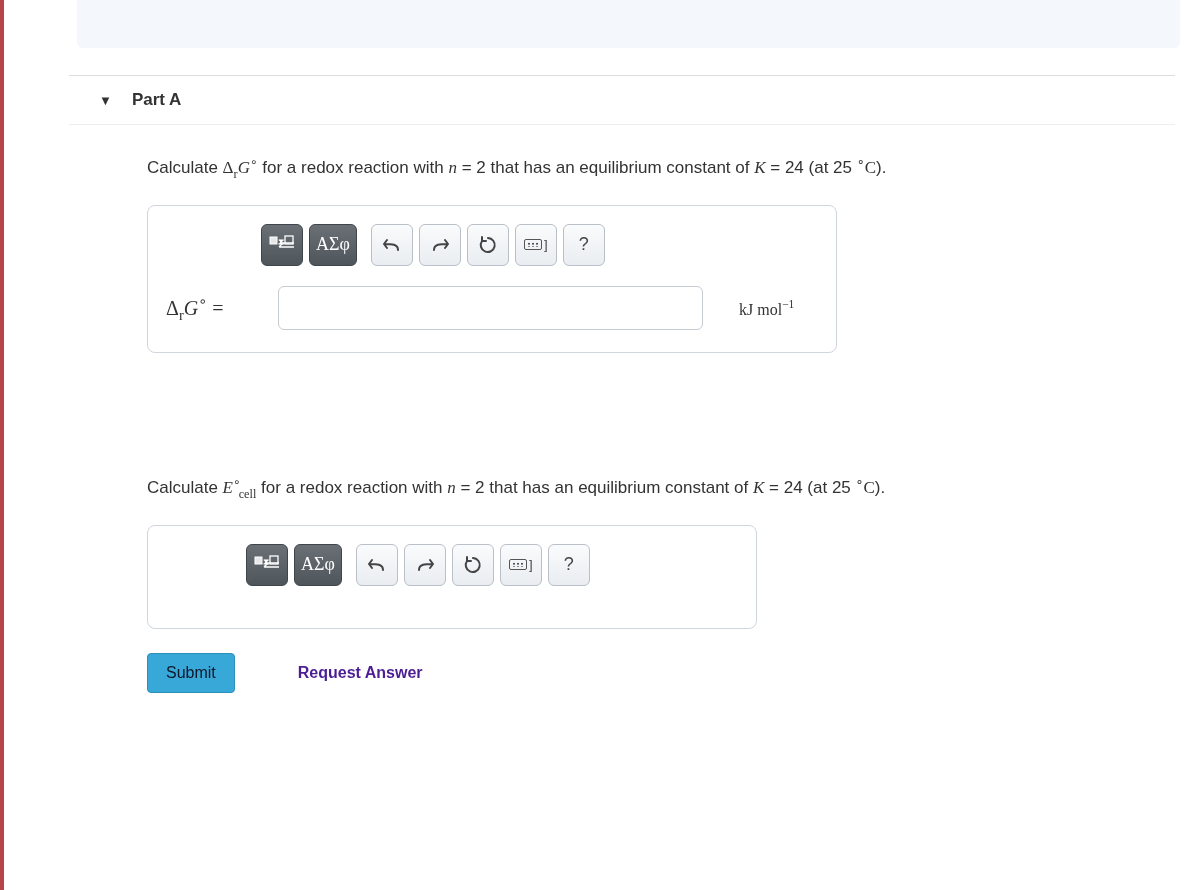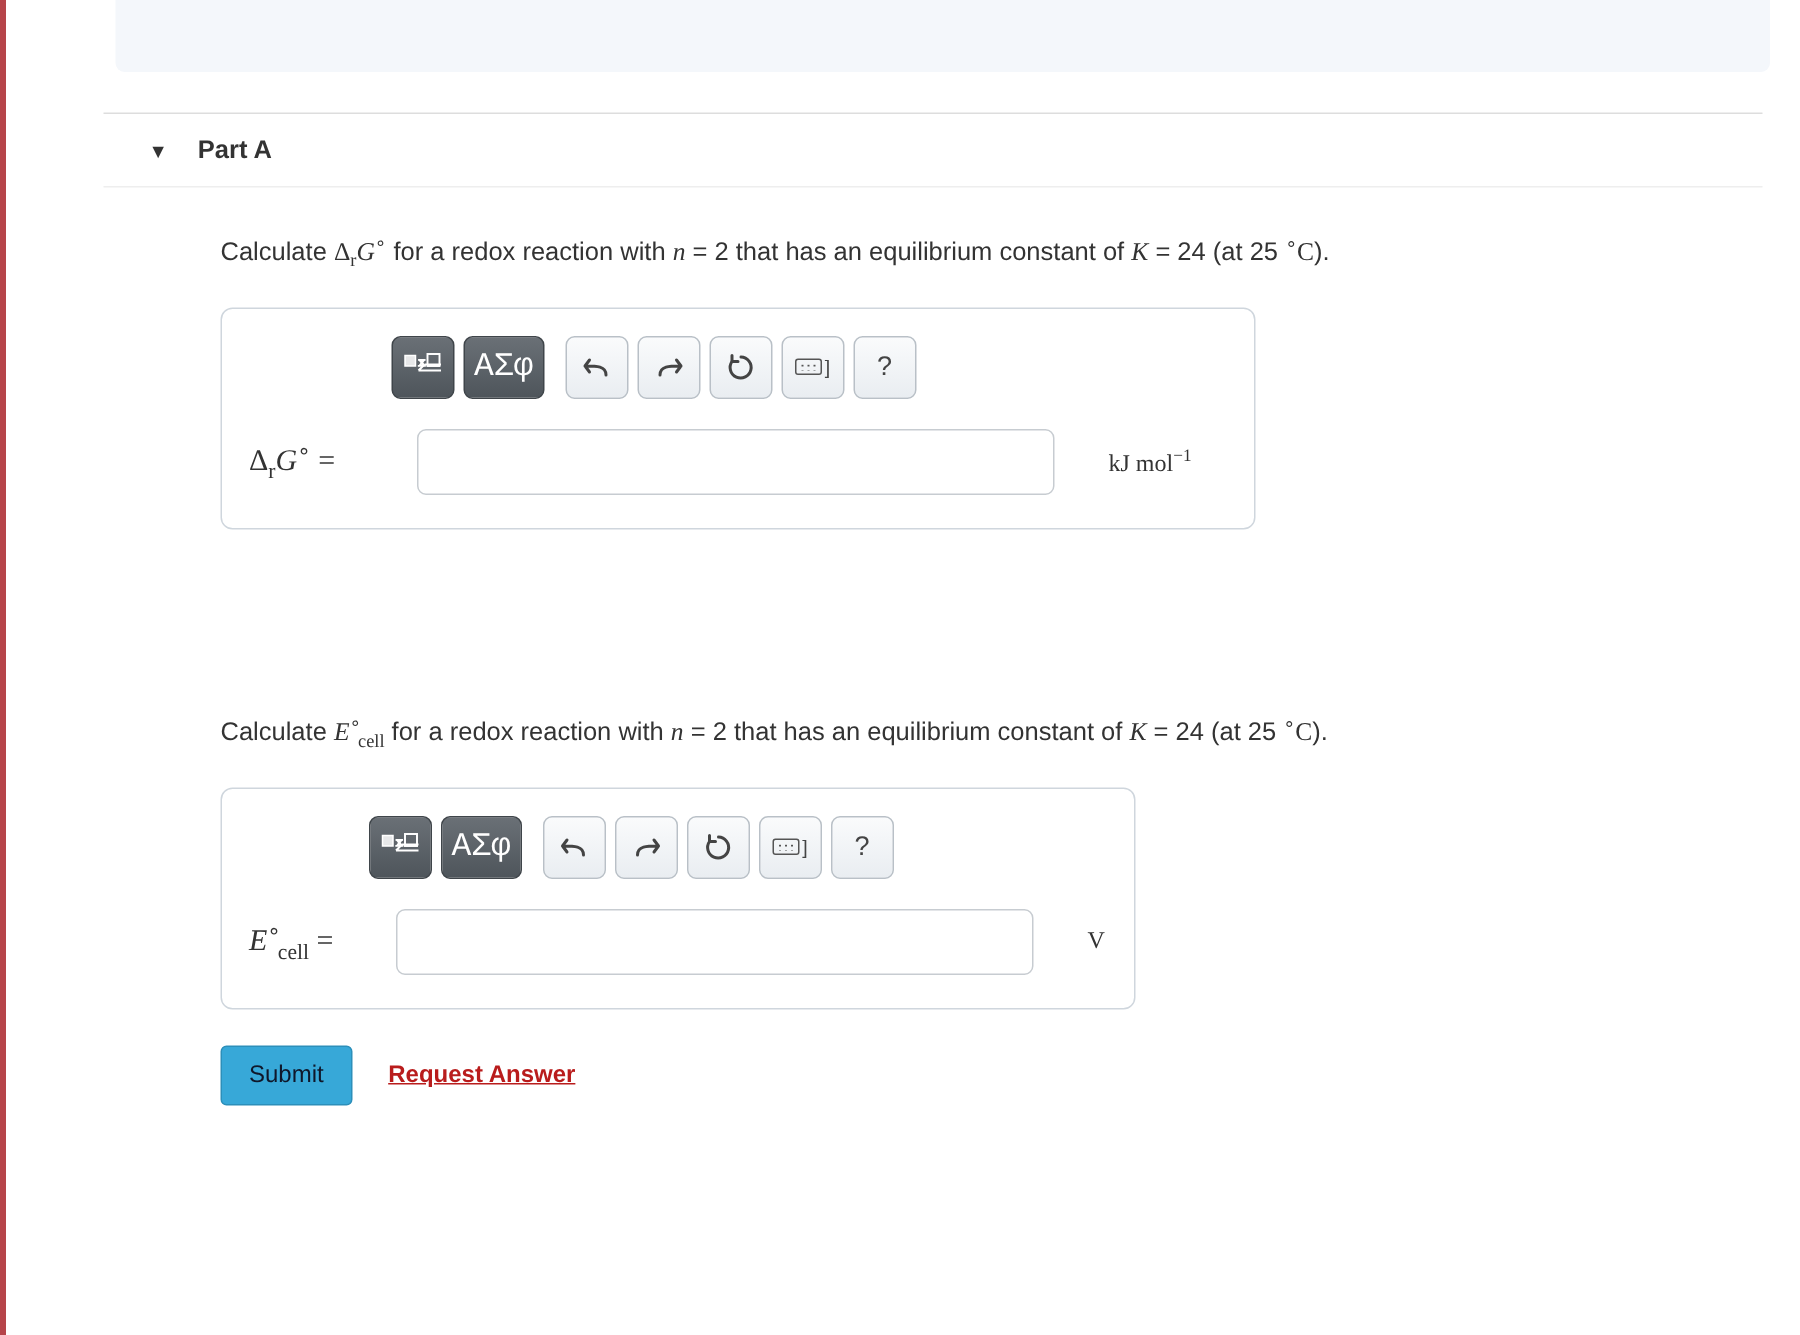--- a/index.html
+++ b/index.html
@@ -130,25 +130,25 @@
   .submit-btn {
     background: #37a8d8;
     color: #0f172a;
     border: 1px solid #2c8fba;
     border-radius: 4px;
     padding: 10px 18px;
     font-size: 16px;
     cursor: pointer;
   }
   .request-link {
-    color: #b91c1c;
-    text-decoration: underline;
+    color: #4c1d95;
     font-size: 16px;
     font-weight: bold;
     cursor: pointer;
+    margin-left: 39px;
   }
 
   
   .keyb-icon {
     display: inline-flex;
     align-items: center;
     gap: 2px;
     font-size: 13px;
   }
   .keyb-rect {
@@ -157,21 +157,21 @@
     border-radius: 2px;
     position: relative;
   }
   .keyb-rect::before{
     content:"";
     position:absolute;
     left:2px; right:2px; top:2px; bottom:2px;
     background:
       radial-gradient(circle,#555 0.7px,transparent 0.8px) 0 0/4px 3.5px;
   }
-  .greek { font-family: Liberation Mono, monospace; font-size: 22px; }
+  .greek { font-family: Liberation Serif, serif; font-size: 18px; }
   .tpl-icon svg { display:block; }
 </style>
 </head>
 <body>
 
 <div class="page">
   <div class="top-banner"></div>
 
   <div class="part-header">
     <span class="caret">▼</span>
@@ -277,29 +277,20 @@
           <span class="keyb-icon">
             <span class="keyb-rect"></span>
             <span>]</span>
           </span>
         </div>
         <div class="tool-btn">
           <span>?</span>
         </div>
       </div>
 
-      <div class="answer-row">
-        <span class="lhs" style="min-width:70px">
-          <span class="mi">E</span><span class="sup mr">∘</span><span class="sub mr" style="margin-left:-2px">cell</span><span class="mr"> = </span>
-        </span>
-        <input class="ans-input" type="text" value="" style="">
-        <span class="units">
-          <span class="mr">V</span>
-        </span>
-      </div>
     </div>
 
     <div class="button-row">
       <button class="submit-btn">Submit</button>
       <a class="request-link">Request Answer</a>
     </div>
   </div>
 </div>
 
 </body></html>

